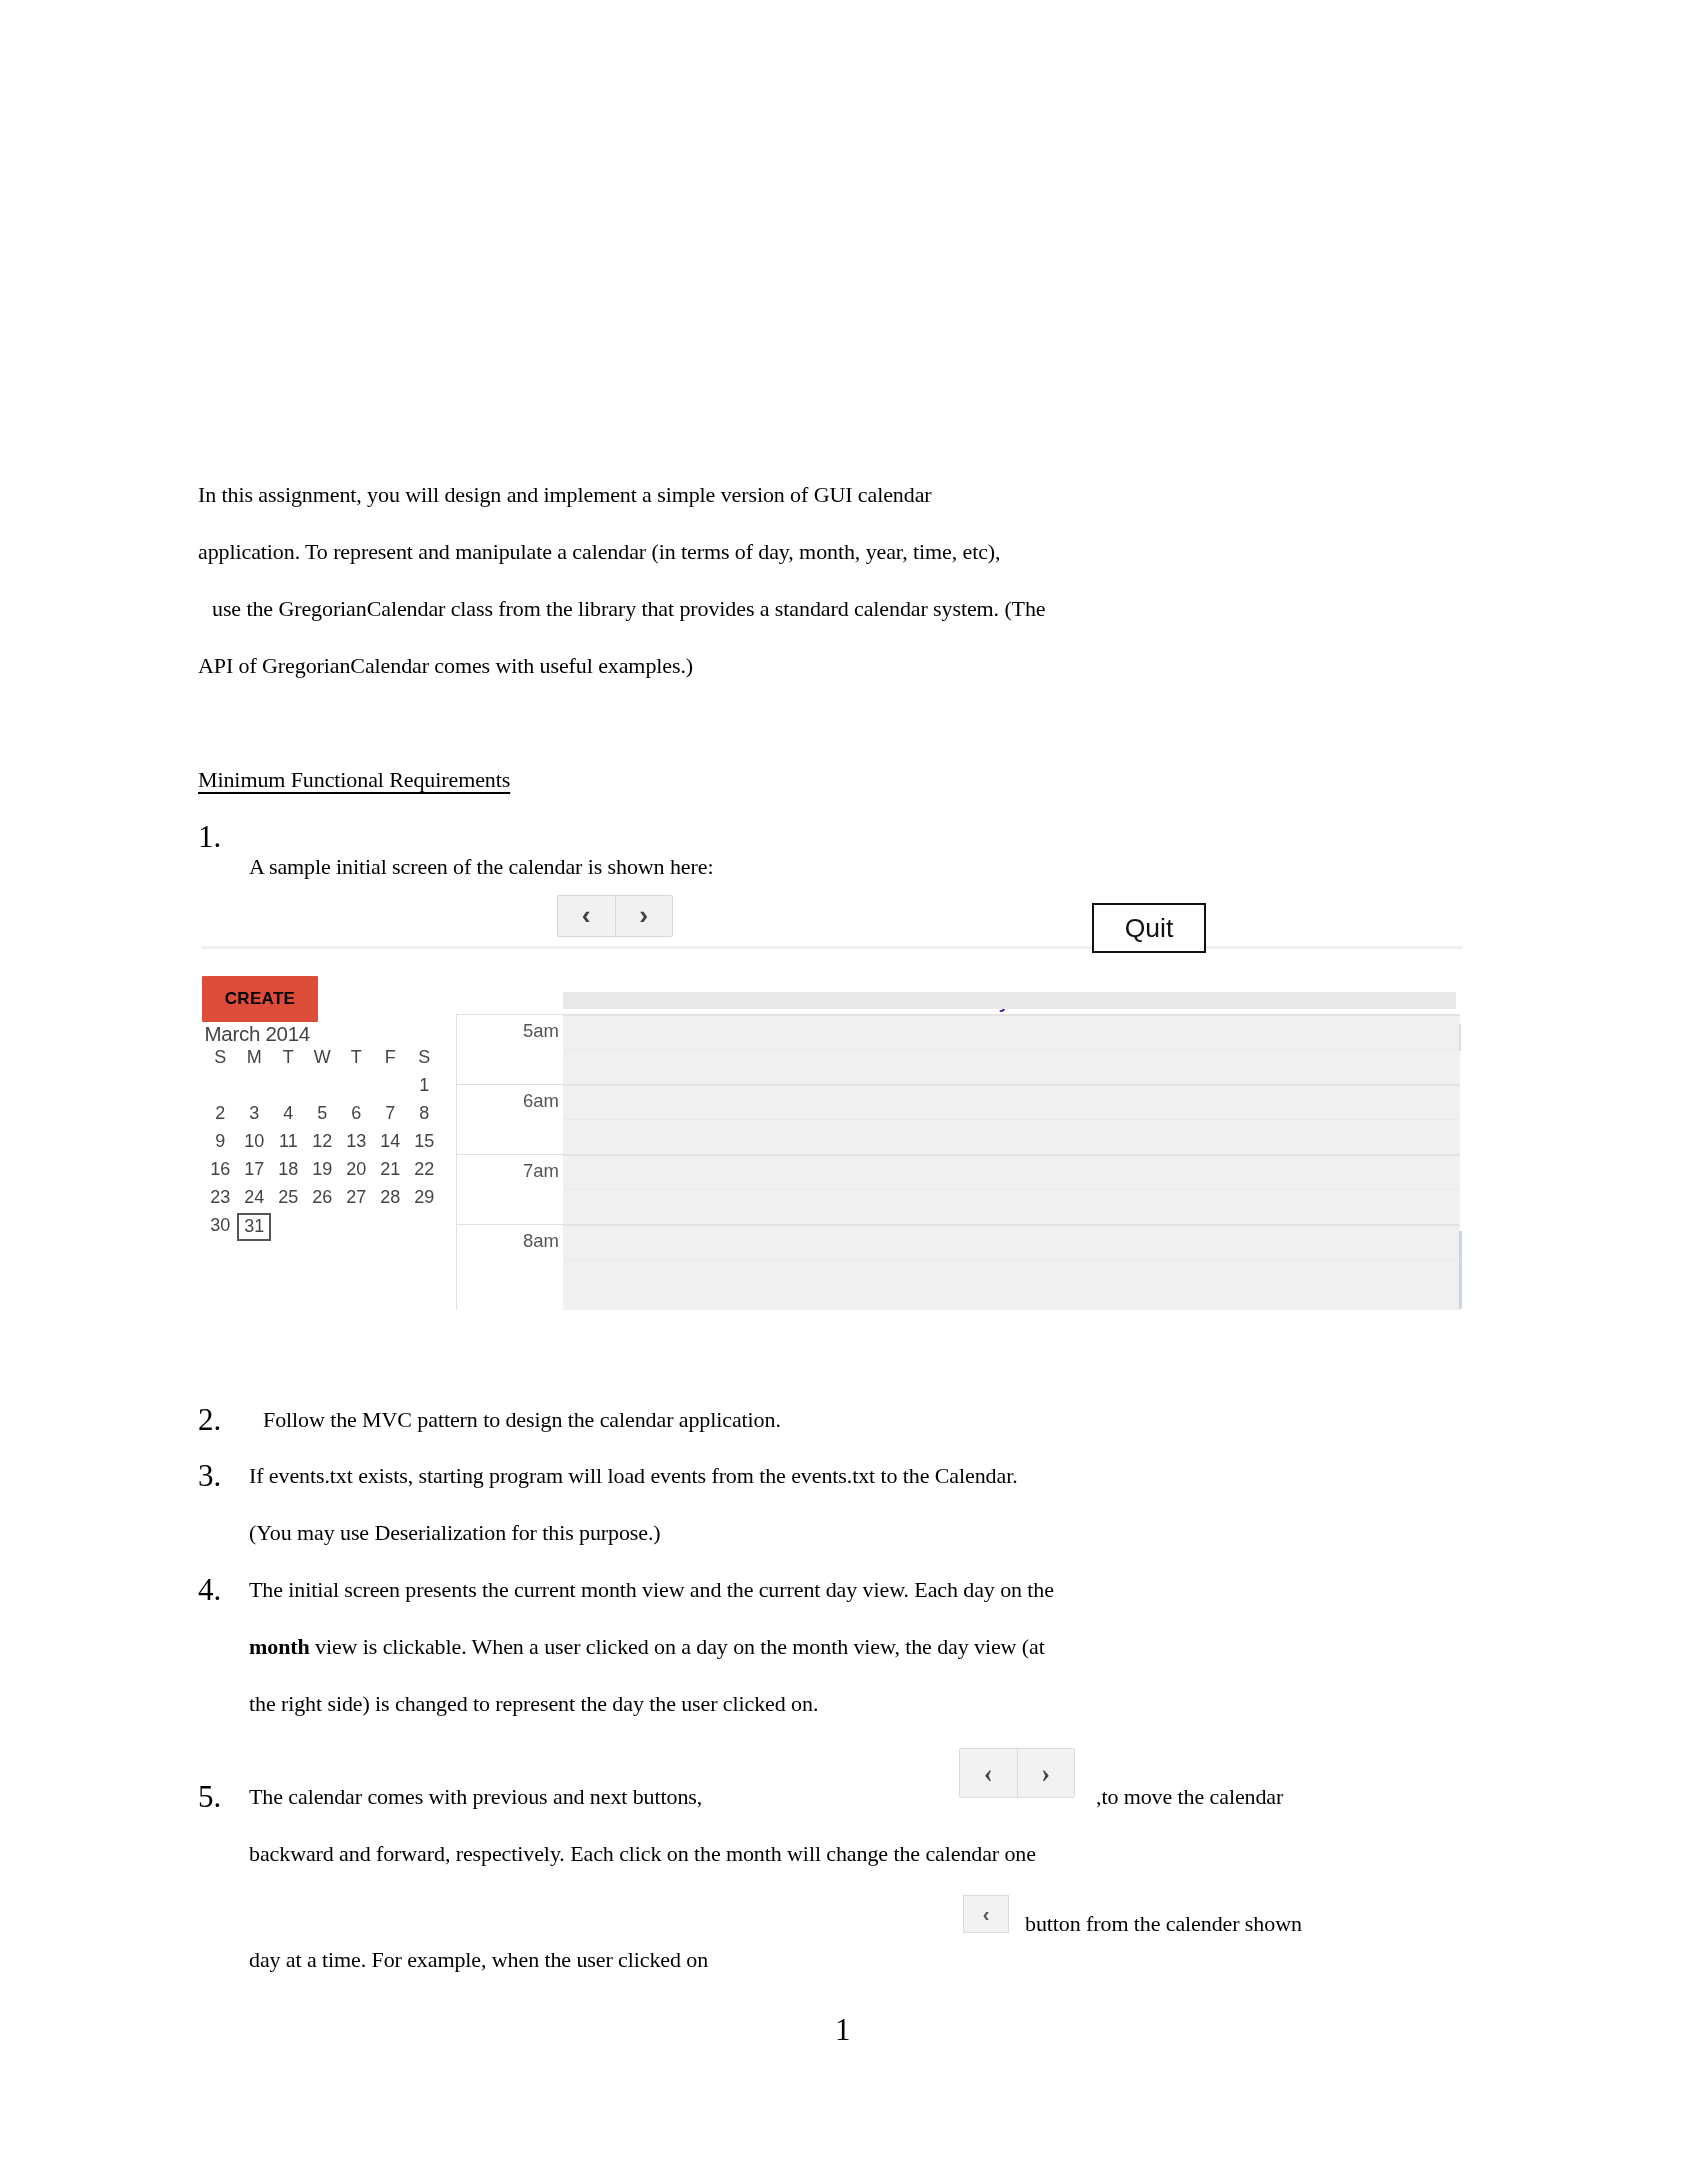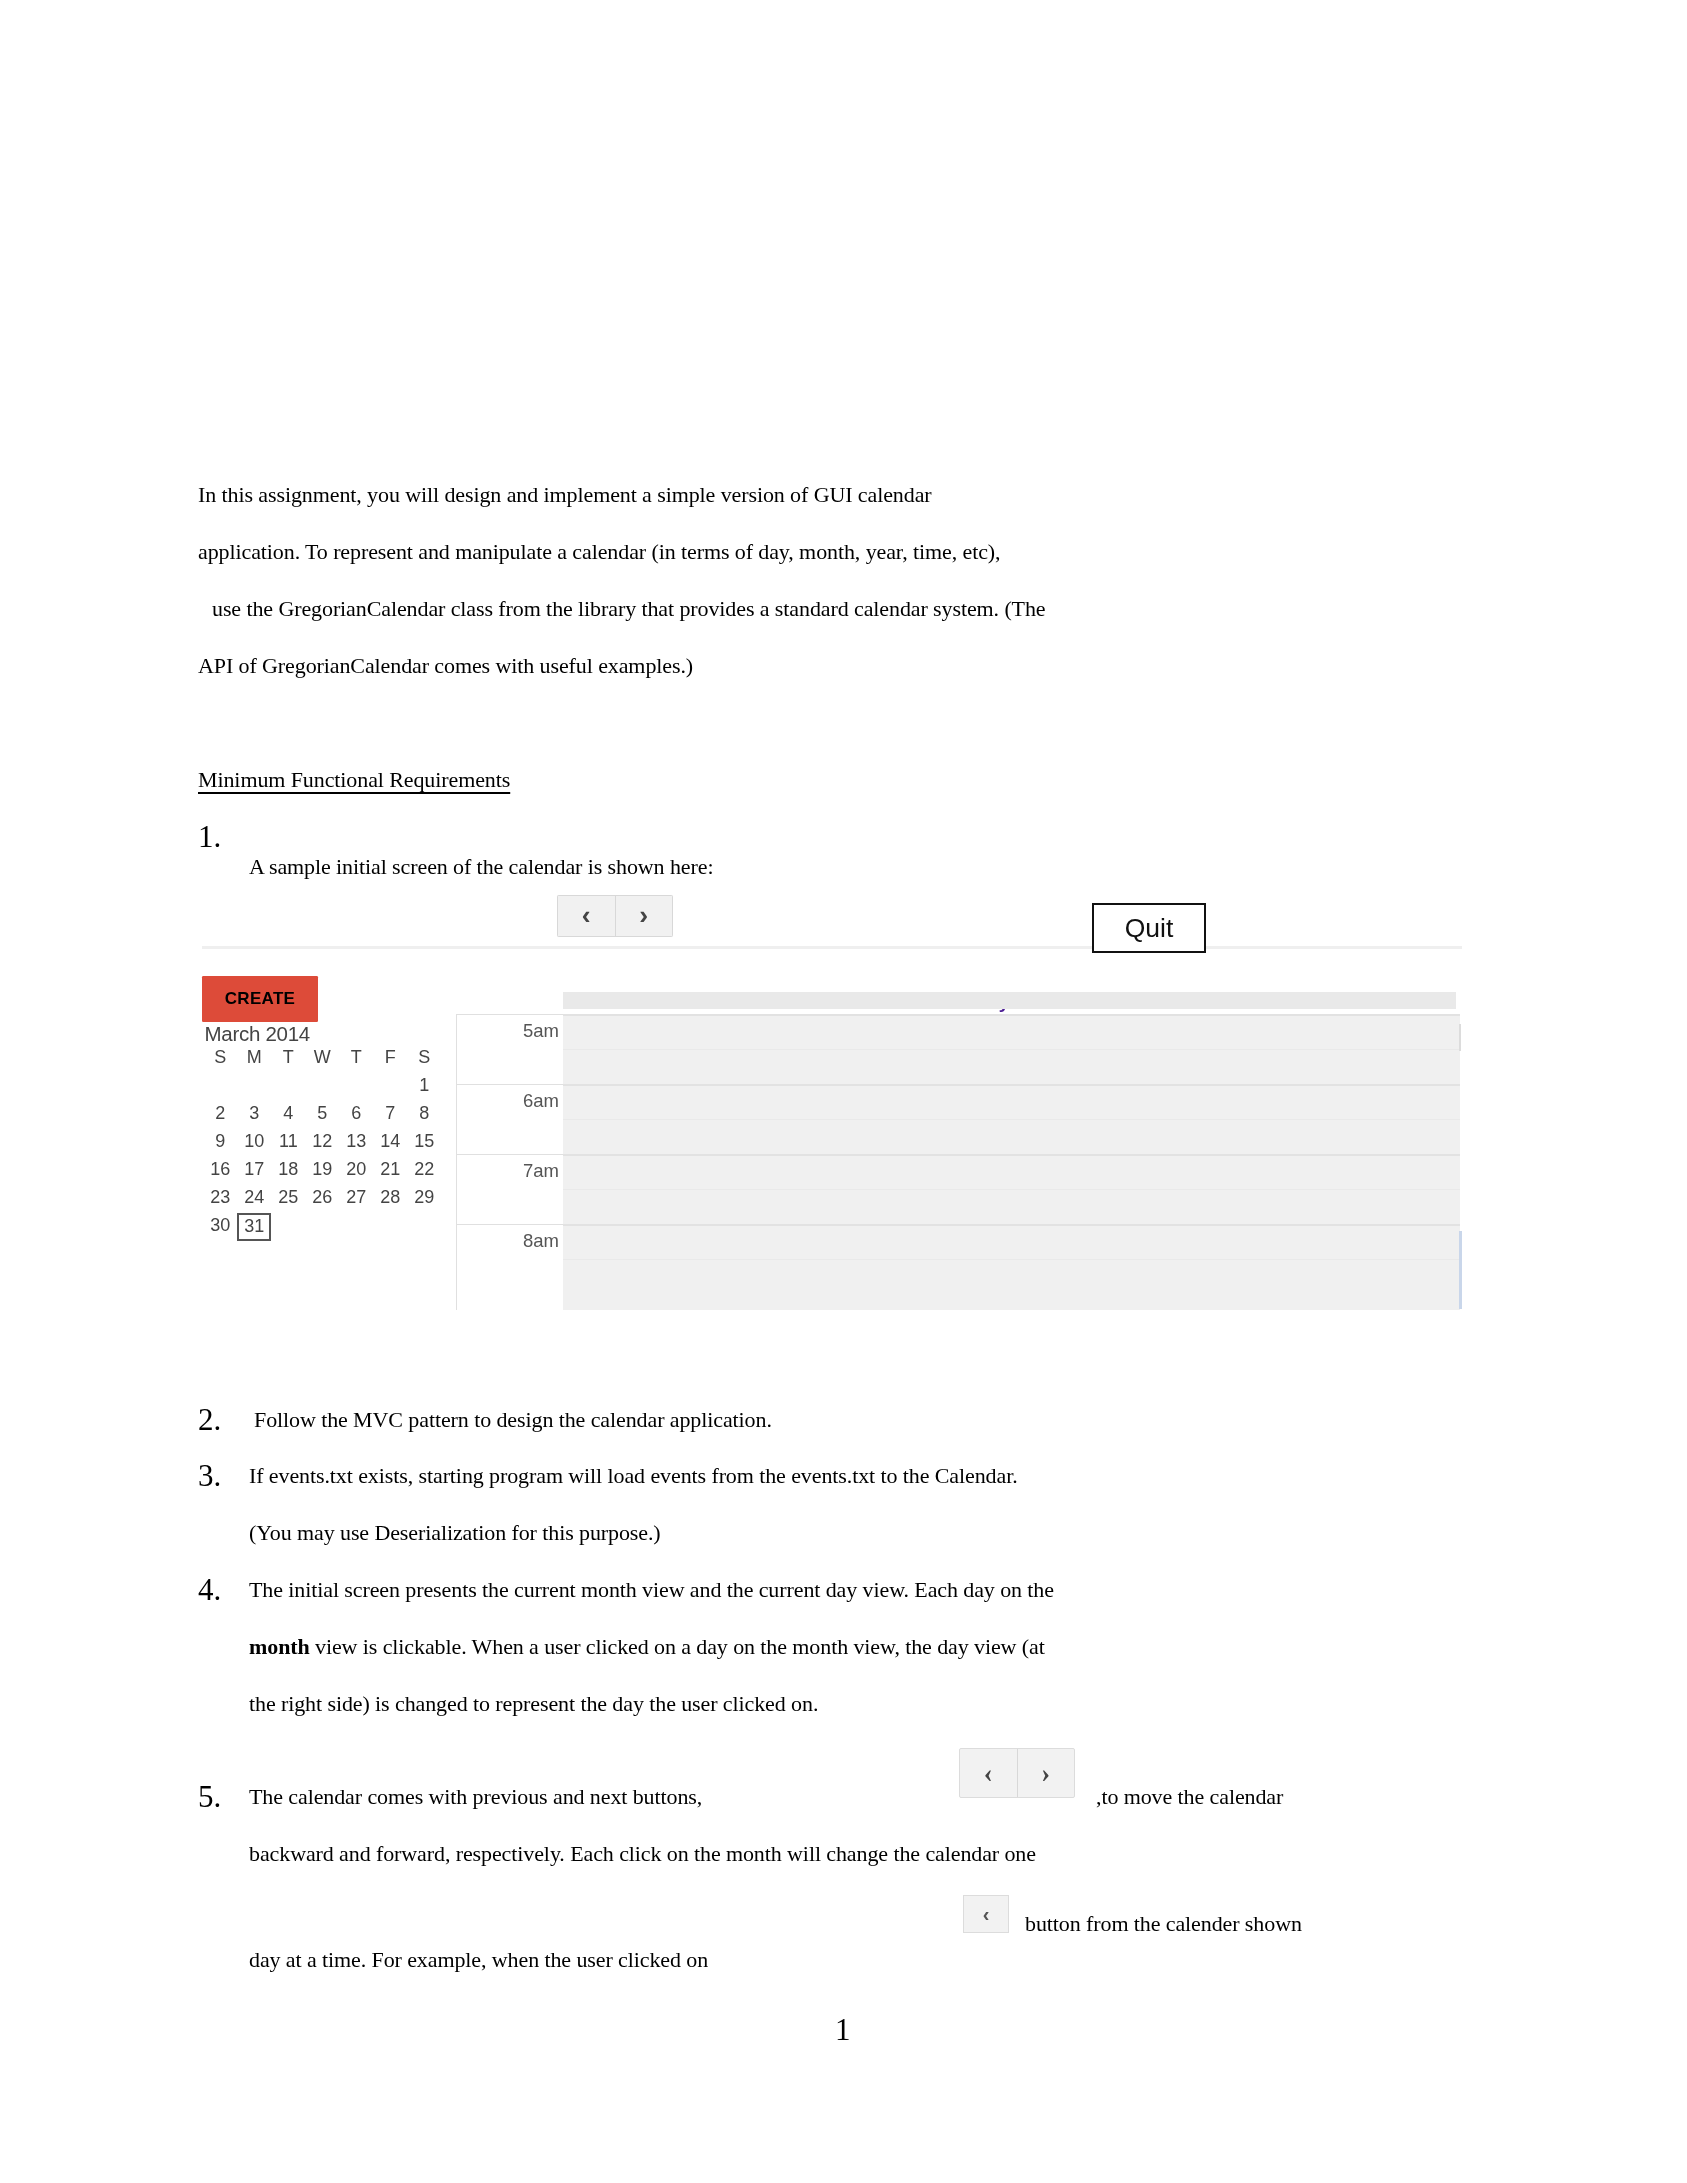--- a/index.html
+++ b/index.html
@@ -156,21 +156,21 @@
     <div class="gline" style="top:140px;"></div>
     <div class="gline half" style="top:175px;"></div>
     <div class="gline" style="top:210px;"></div>
     <div class="gline half" style="top:245px;"></div>
   </div>
   <div class="scroll2"></div>
   <div class="scroll"></div>
 </div>
 
 <div class="num" style="left:198px; top:1401px;">2.</div>
-<div class="line" style="left:254px; top:1401px;">Follow the MVC pattern to design the calendar application.</div>
+<div class="line" style="left:263px; top:1401px;">Follow the MVC pattern to design the calendar application.</div>
 
 <div class="num" style="left:198px; top:1457px;">3.</div>
 <div class="line" style="left:249px; top:1457px;">If events.txt exists, starting program will load events from the events.txt to the Calendar.</div>
 <div class="line" style="left:249px; top:1514px;">(You may use Deserialization for this purpose.)</div>
 
 <div class="num" style="left:198px; top:1571px;">4.</div>
 <div class="line" style="left:249px; top:1571px;">The initial screen presents  the current month view and the current day view. Each day on the</div>
 <div class="line" style="left:249px; top:1628px;"><span class="bold">month</span><span> view is clickable. When a user clicked on a day on the month view, the day view (at</span></div>
 <div class="line" style="left:249px; top:1685px;">the right side) is changed to represent the day the user clicked on.</div>
 

